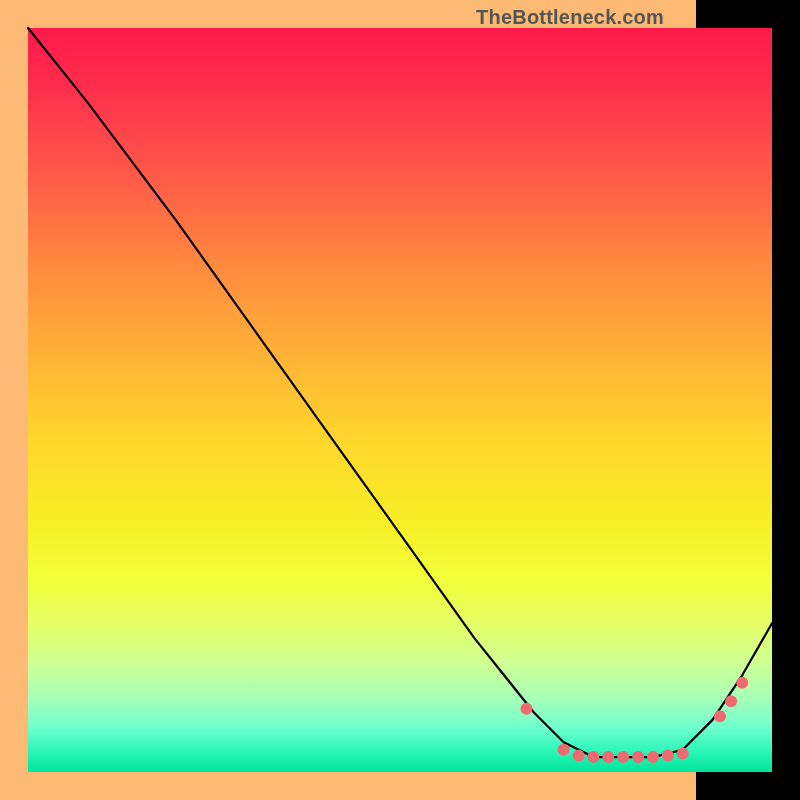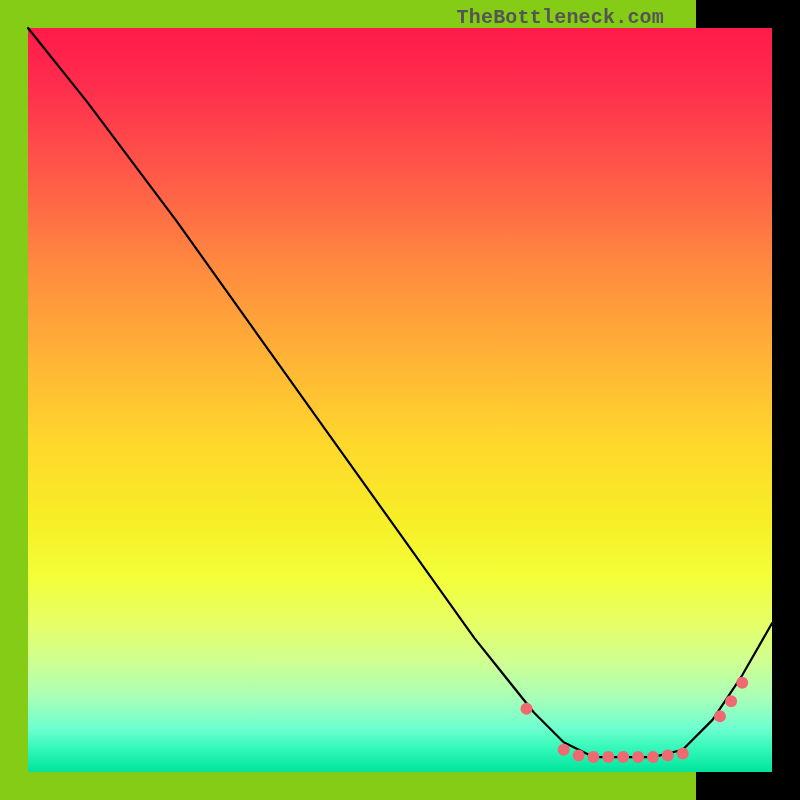--- a/index.html
+++ b/index.html
@@ -8,22 +8,21 @@
     background: #000;
     width: 800px;
     height: 800px;
     overflow: hidden;
     font-family: Arial, sans-serif;
   }
   .container {
     position: relative;
     width: 696px;
     height: 800px;
-    background: #84cc16;
-    font-family: Liberation Mono, monospace;
+    background: #fdba74;
   }
   .plot-area {
     position: absolute;
     left: 28px;
     top: 28px;
     width: 744px;
     height: 744px;
     background: linear-gradient(to bottom,
       #ff1a4a 0%,
       #ff2e4d 8%,

